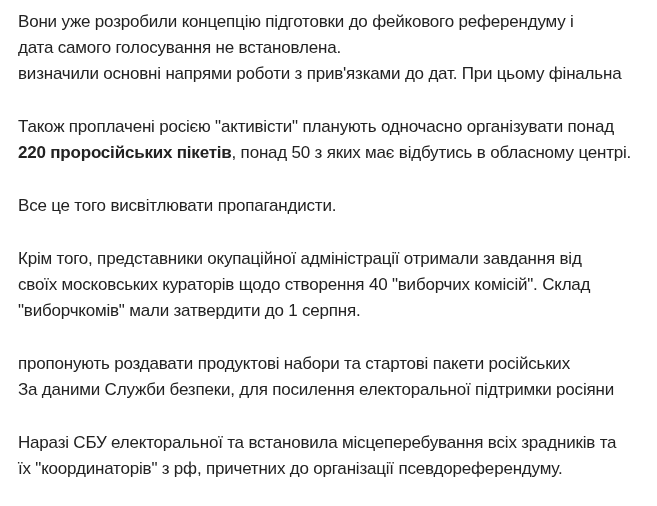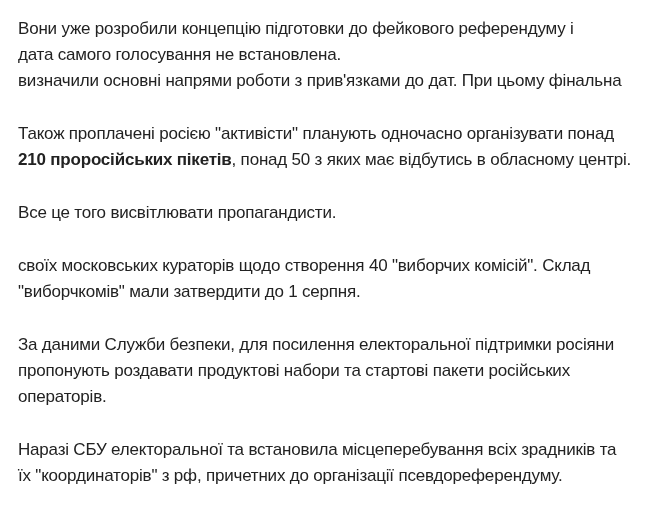--- a/index.html
+++ b/index.html
@@ -10,21 +10,21 @@
   body {
     width: 657px;
     height: 506px;
     overflow: hidden;
     font-family: "Liberation Sans", "DejaVu Sans", sans-serif;
   }
   .article {
     box-sizing: border-box;
     width: 657px;
     height: 506px;
-    padding: 16px 16px 0 18px;
+    padding: 9px 16px 0 18px;
     color: #222222;
     font-size: 17px;
     line-height: 26px;
     letter-spacing: -0.2px;
   }
   .para {
     margin: 0 0 27px 0;
   }
   .ln {
     display: block;
@@ -40,36 +40,36 @@
 <div class="article">
 
   <p class="para">
     <span class="ln">Вони уже розробили концепцію підготовки до фейкового референдуму і</span>
     <span class="ln">дата самого голосування не встановлена.</span>
     <span class="ln">визначили основні напрями роботи з прив'язками до дат. При цьому фінальна</span>
   </p>
 
   <p class="para">
     <span class="ln">Також проплачені росією "активісти" планують одночасно організувати понад</span>
-    <span class="ln"><span class="bold">210 проросійських пікетів</span><span>, понад 50 з яких має відбутись в обласному центрі.</span></span>
+    <span class="ln"><span class="bold">220 проросійських пікетів</span><span>, понад 50 з яких має відбутись в обласному центрі.</span></span>
   </p>
 
   <p class="para">
     <span class="ln">Все це того висвітлювати пропагандисти.</span>
   </p>
 
   <p class="para">
+    <span class="ln">Крім того, представники окупаційної адміністрації отримали завдання від</span>
     <span class="ln">своїх московських кураторів щодо створення 40 "виборчих комісій". Склад</span>
     <span class="ln">"виборчкомів" мали затвердити до 1 серпня.</span>
   </p>
 
   <p class="para">
+    <span class="ln">пропонують роздавати продуктові набори та стартові пакети російських</span>
     <span class="ln">За даними Служби безпеки, для посилення електоральної підтримки росіяни</span>
-    <span class="ln">пропонують роздавати продуктові набори та стартові пакети російських</span>
-    <span class="ln">операторів.</span>
   </p>
 
   <p class="para">
     <span class="ln">Наразі СБУ електоральної та встановила місцеперебування всіх зрадників та</span>
     <span class="ln">їх "координаторів" з рф, причетних до організації псевдореферендуму.</span>
   </p>
 
 </div>
 
 </body></html>

